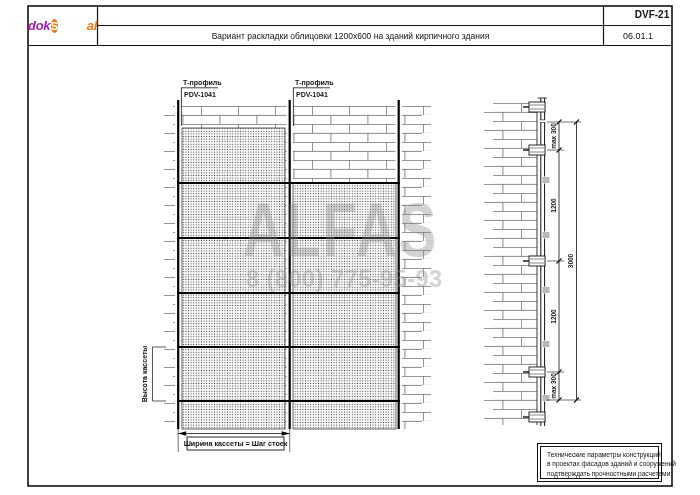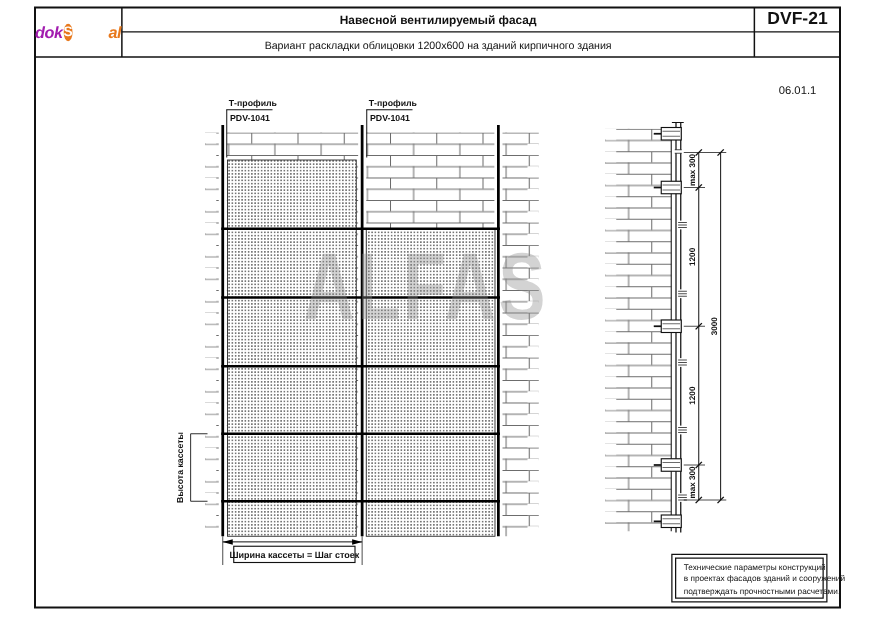--- a/index.html
+++ b/index.html
@@ -8,22 +8,22 @@
     position:relative; width:700px; height:495px; overflow:hidden;
     font-family:"Liberation Sans", sans-serif; color:#111; background:#fff;
   }
   .abs { position:absolute; }
   svg text { font-family:"Liberation Sans", sans-serif; fill:#111; }
 
   
   .tb-cell { position:absolute; display:flex; align-items:center; justify-content:center; text-align:center; }
   .tb-title   { left:98px;  top:6px;  width:505px; height:20px; font-weight:bold; font-size:9.5px; }
   .tb-sub     { left:98px;  top:26px; width:505px; height:19px; font-size:8.5px; }
-  .tb-code    { left:604px; top:6px;  width:68px;  height:16px; font-weight:bold; font-size:14px; }
-  .tb-num     { left:604px; top:26px; width:68px;  height:19px; font-size:9px;margin-top:36px; }
+  .tb-code    { left:618px; top:6px;  width:68px;  height:16px; font-weight:bold; font-size:10px; }
+  .tb-num     { left:604px; top:26px; width:68px;  height:19px; font-size:9px; }
 
   
   .logo-cell { left:28px; top:6px; width:69px; height:39px; display:flex; align-items:center; justify-content:center; }
   .logo-part { font-style:italic; font-weight:bold; font-size:13px; letter-spacing:-0.3px; }
   .logo-dok  { color:#a21caf; }
   .logo-al   { color:#e8791d;margin-left:28px; }
   .logo-ball { display:inline-flex; align-items:center; justify-content:center;
                width:14px; height:14px; border-radius:50%; background:#e8791d;
                color:#fff; font-weight:bold; font-size:11px; margin:0 0.5px; }
 
@@ -256,27 +256,27 @@
       </g>
       <text transform="translate(555.8,136) rotate(-90)" text-anchor="middle" font-size="6.5" font-weight="bold">max 300</text>
       <text transform="translate(555.8,205.5) rotate(-90)" text-anchor="middle" font-size="6.5" font-weight="bold">1200</text>
       <text transform="translate(555.8,316.5) rotate(-90)" text-anchor="middle" font-size="6.5" font-weight="bold">1200</text>
       <text transform="translate(555.8,386) rotate(-90)" text-anchor="middle" font-size="6.5" font-weight="bold">max 300</text>
       <text transform="translate(573.3,261) rotate(-90)" text-anchor="middle" font-size="6.5" font-weight="bold">3000</text>
     </g>
   </svg>
 
   <div class="abs wm-big">ALFAS</div>
+  <div class="abs wm-phone">8 (800) 775-95-93</div>
 
   <div class="tb-cell logo-cell">
     <span class="logo-part logo-dok">dok</span>
     <span class="logo-ball">S</span>
     <span class="logo-part logo-al">al</span>
   </div>
-  <div class="tb-cell tb-title">Навесной вентилируемый фасад</div>
   <div class="tb-cell tb-sub">Вариант раскладки облицовки 1200x600 на зданий кирпичного здания</div>
   <div class="tb-cell tb-code">DVF-21</div>
   <div class="tb-cell tb-num">06.01.1</div>
 
   <div class="abs notebox">
     <div class="notebox-inner">
       <span>Технические параметры конструкций</span>
       <span>в проектах фасадов зданий и сооружений</span>
       <span>подтверждать прочностными расчетами.</span>
     </div>

